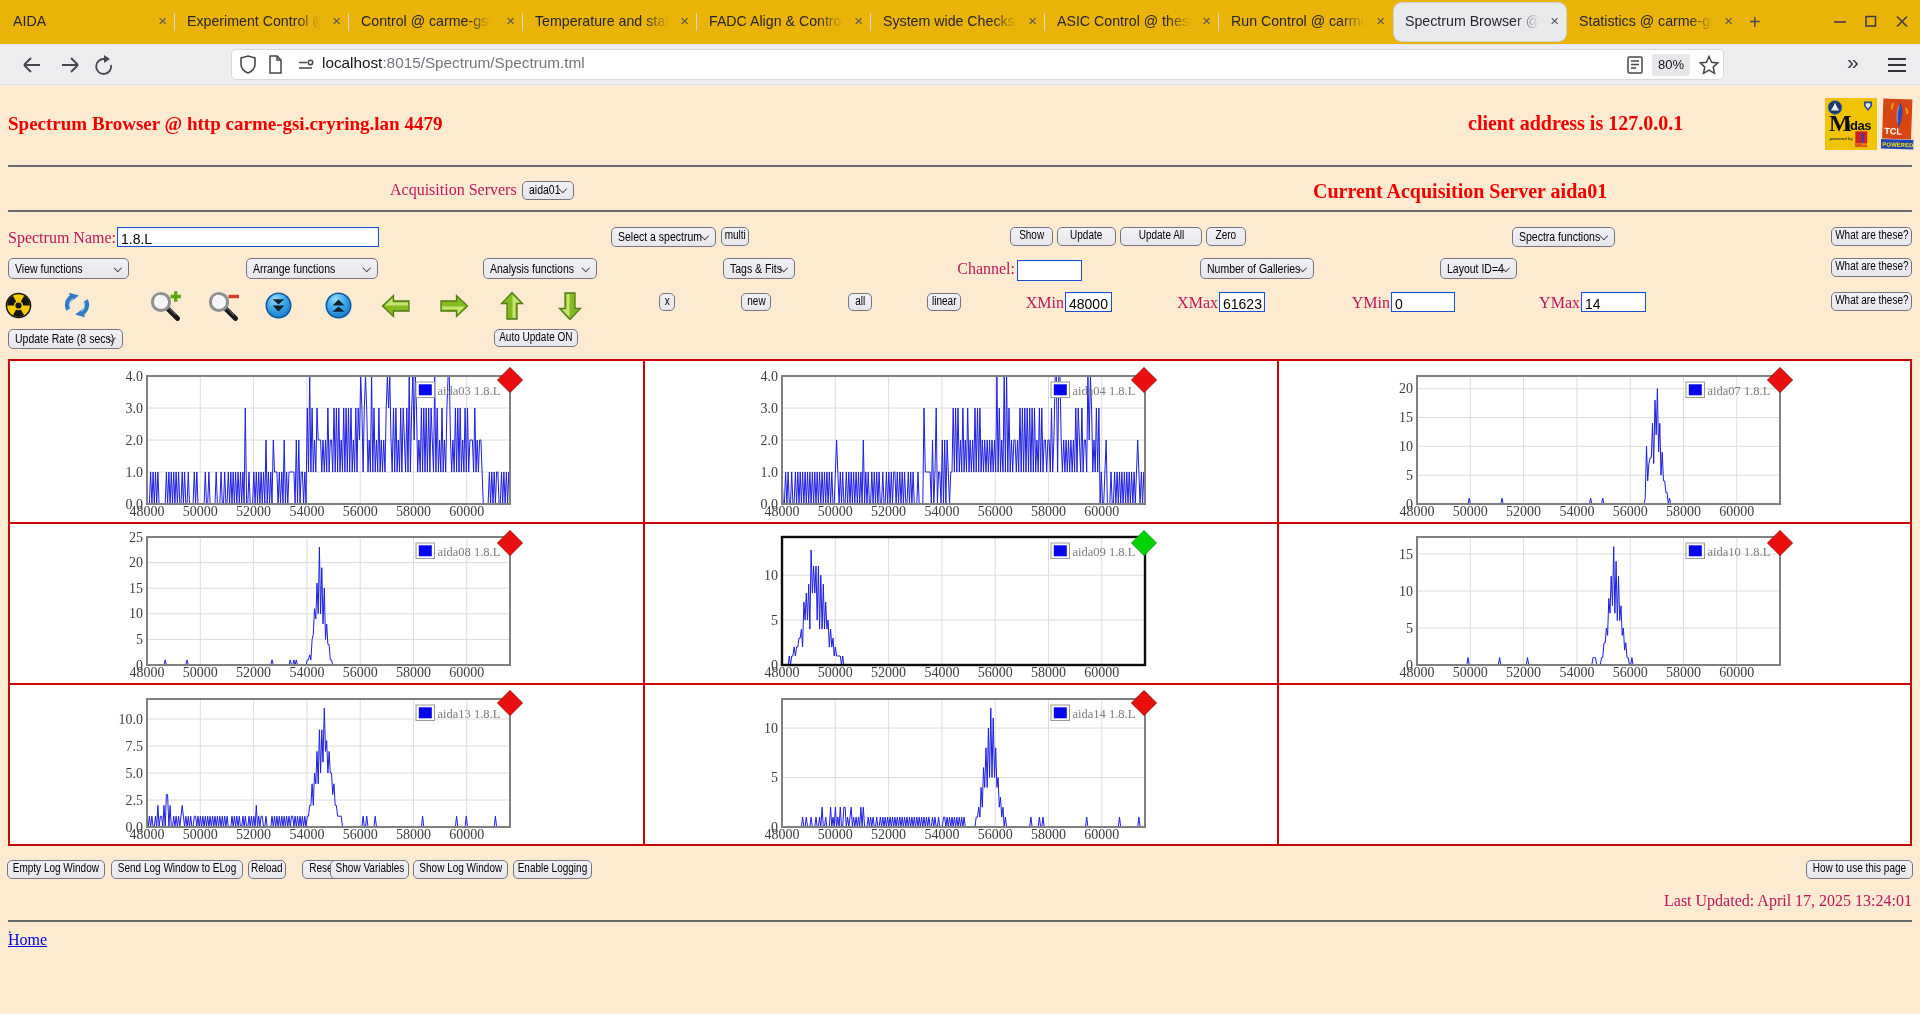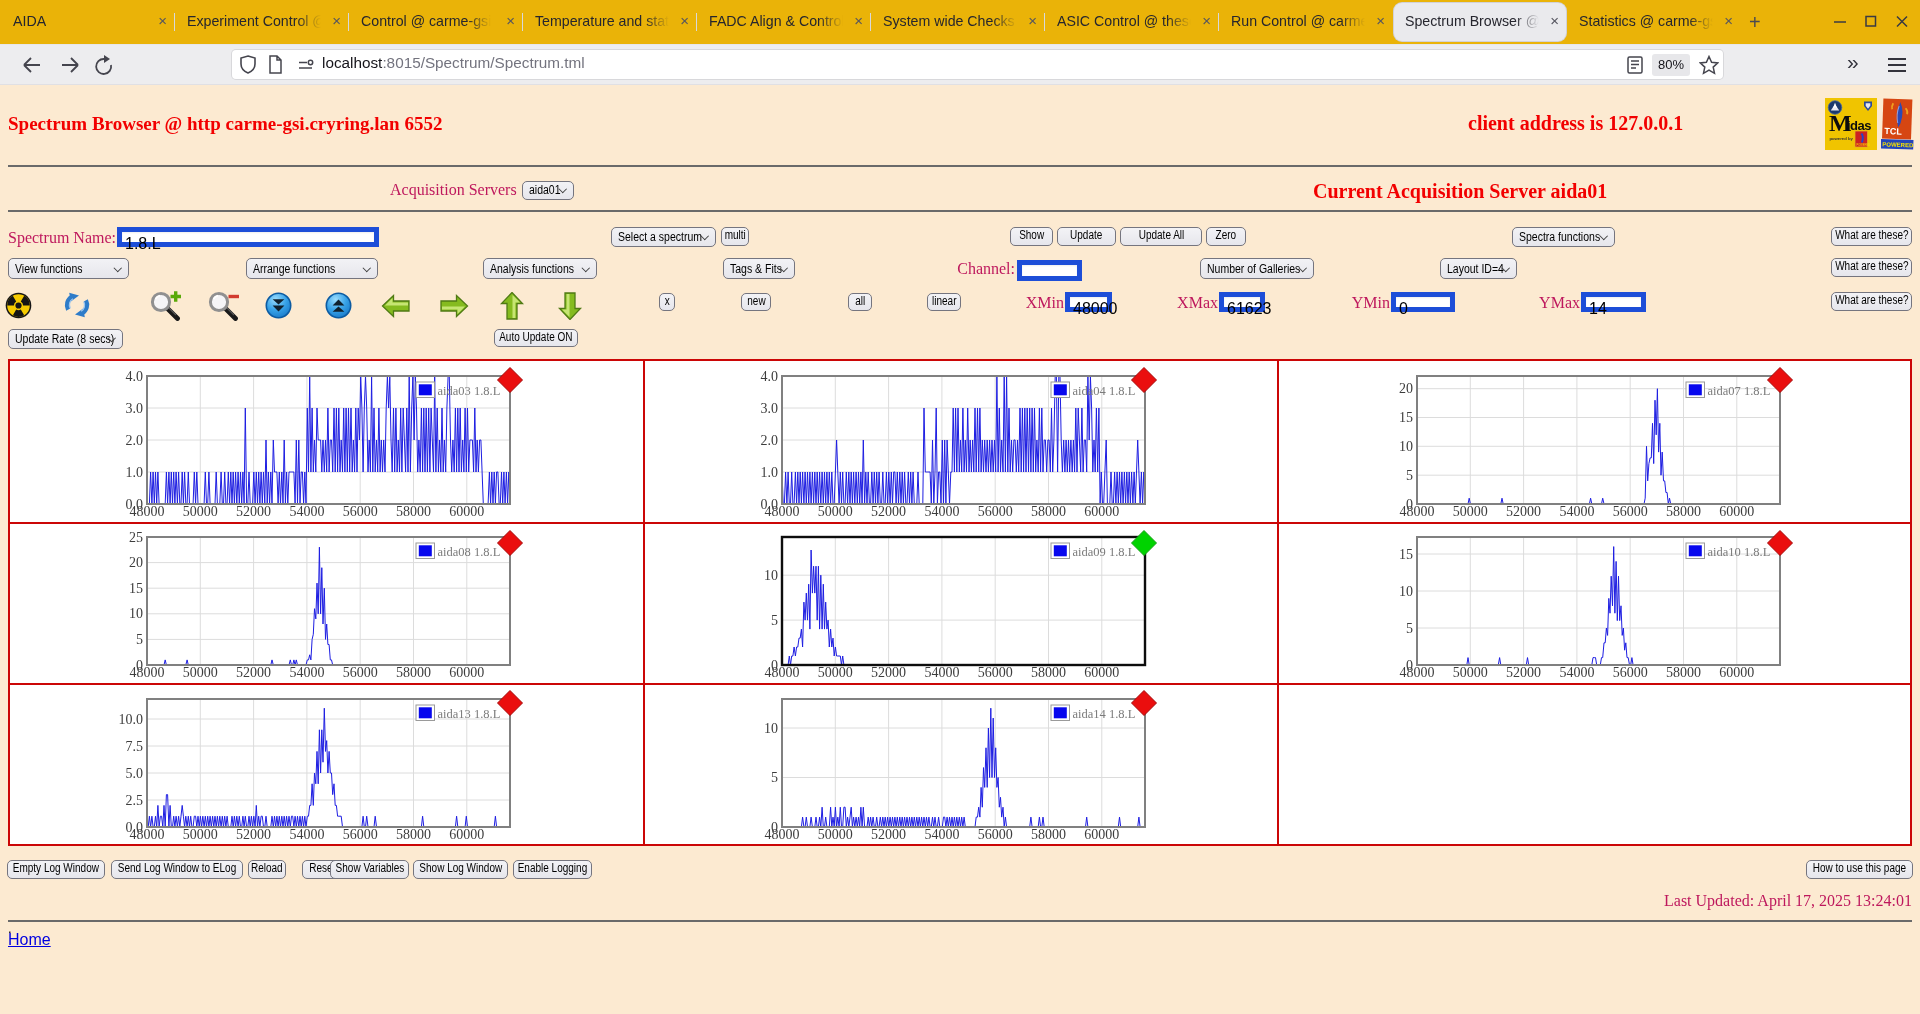--- a/index.html
+++ b/index.html
@@ -19,29 +19,29 @@
 #zoomchip{position:absolute;left:1652px;top:54px;width:38px;height:22px;background:#e7e7ea;border-radius:3px;font-size:13px;color:#15141a;text-align:center;line-height:22px}
 #page{position:absolute;left:0;top:86px;width:1920px;height:928px;background:#fcead1}
 .hr{position:absolute;left:8px;width:1904px;height:2px;background:#6a6a6a}
 .rheading{position:absolute;font-family:"Liberation Serif",serif;font-weight:bold;font-size:19px;color:#f20000;white-space:nowrap}
 .lab{position:absolute;font-family:"Liberation Serif",serif;font-size:16px;color:#be185d;white-space:nowrap}
 .btn{position:absolute;background:linear-gradient(#f3f3f6,#e6e6ec);border:1px solid #75757f;border-radius:5px;color:#000;display:flex;align-items:flex-start;justify-content:center;overflow:hidden}
 .sel{position:absolute;background:linear-gradient(#f2f2f5,#e6e6ec);border:1px solid #75757f;border-radius:5px;color:#000;display:flex;align-items:center;padding-left:6px;overflow:hidden}
 .wt{font-size:12.5px;white-space:nowrap;transform:scaleX(0.8);transform-origin:center}
 .sel .wt{transform-origin:left;transform:scaleX(0.84)}
 .sel i{position:absolute;right:8px;top:50%;margin-top:-4px;width:5.5px;height:5.5px;border-right:1.7px solid #3a3a3a;border-bottom:1.7px solid #3a3a3a;transform:rotate(45deg)}
-.inp{position:absolute;background:#fff;border:5px solid #1d4ed8;box-shadow:inset 0 1px 2px rgba(0,0,0,0.07);font-size:16px;color:#000;padding:2.5px 0 0 3px;white-space:nowrap}
+.inp{position:absolute;background:#fff;border:1px solid #1d4ed8;box-shadow:inset 0 1px 2px rgba(0,0,0,0.07);font-size:14px;color:#000;padding:2.5px 0 0 3px;white-space:nowrap}
 #grid{position:absolute;left:8px;top:359px;width:1904px;height:487px;background:#fff;border:2px solid #cb0606}
 .gl{position:absolute;background:#cb0606}
 .chart{position:absolute}
 .al{font-family:"Liberation Serif",serif;font-size:14px;fill:#3d3d3d}
 .lg{font-family:"Liberation Serif",serif;font-size:12.5px;fill:#7b7b7b}
 .dia{position:absolute}
 .ic{position:absolute}
-a.home{position:absolute;left:8px;top:931px;font-family:Liberation Sans, sans-serif;font-size:16px;color:#0000e0}
+a.home{position:absolute;left:8px;top:931px;font-family:Liberation Serif, serif;font-size:16px;color:#0000e0}
 </style></head>
 <body>
 <div id="tabbar">
     <div class="tab" style="left:2px">
       <span class="tt ns">AIDA</span>
       <span class="tx">×</span>
     </div>
     <div class="tab" style="left:176px">
       <span class="tt">Experiment Control @</span>
       <span class="tx">×</span>
@@ -113,21 +113,21 @@
 </svg>
 <div id="zoomchip">80%</div>
 <svg class="abs" style="left:1699px;top:55px" width="20" height="20" viewBox="0 0 20 20">
 <path d="M10 1.5 L12.6 7.2 L18.8 7.9 L14.2 12.1 L15.5 18.3 L10 15.2 L4.5 18.3 L5.8 12.1 L1.2 7.9 L7.4 7.2 Z" fill="none" stroke="#45454e" stroke-width="1.5"></path>
 </svg>
 <div class="nbt" style="left:1847px;top:50px;font-size:21px;color:#33333c">»</div>
 <svg class="abs" style="left:1887px;top:56px" width="20" height="18" viewBox="0 0 20 18">
 <path d="M1 3 h18 M1 9 h18 M1 15 h18" stroke="#33333c" stroke-width="2.2"></path>
 </svg>
 <div id="page"></div>
-<div class="rheading" style="left:8px;top:113px">Spectrum Browser @ http carme-gsi.cryring.lan 6552</div>
+<div class="rheading" style="left:8px;top:113px">Spectrum Browser @ http carme-gsi.cryring.lan 4479</div>
 <div class="rheading" style="left:1468px;top:112px;font-size:20px">client address is 127.0.0.1</div>
 <svg style="position:absolute;left:1825px;top:98px" width="52" height="52" viewBox="0 0 52 52">
     <rect width="52" height="52" fill="#f0c400"></rect>
     <circle cx="10" cy="9.5" r="6.8" fill="#1c3a6e" stroke="#4a6aa0" stroke-width="0.8"></circle>
     <path d="M5.8 12.5 L10 6 L14.2 12.5 Z" fill="#e8e8f0"></path>
     <path d="M8 10.5 L10 4.6 L12 10.5 L10 9 Z" fill="#fff"></path>
     <path d="M39 3.5 h8 v4.5 l-4 5 l-4 -5 Z" fill="#2a4a9a"></path>
     <path d="M40.7 5.2 h4.6 v2.6 l-2.3 3 l-2.3 -3 Z" fill="#e8e8f0"></path>
     <text x="4" y="33" font-family="Liberation Serif" font-weight="bold" font-size="24" fill="#0d0d0d">M</text>
     <text x="22" y="32" font-family="Liberation Sans" font-weight="bold" font-size="13" letter-spacing="-0.5" fill="#0d0d0d">idas</text>

